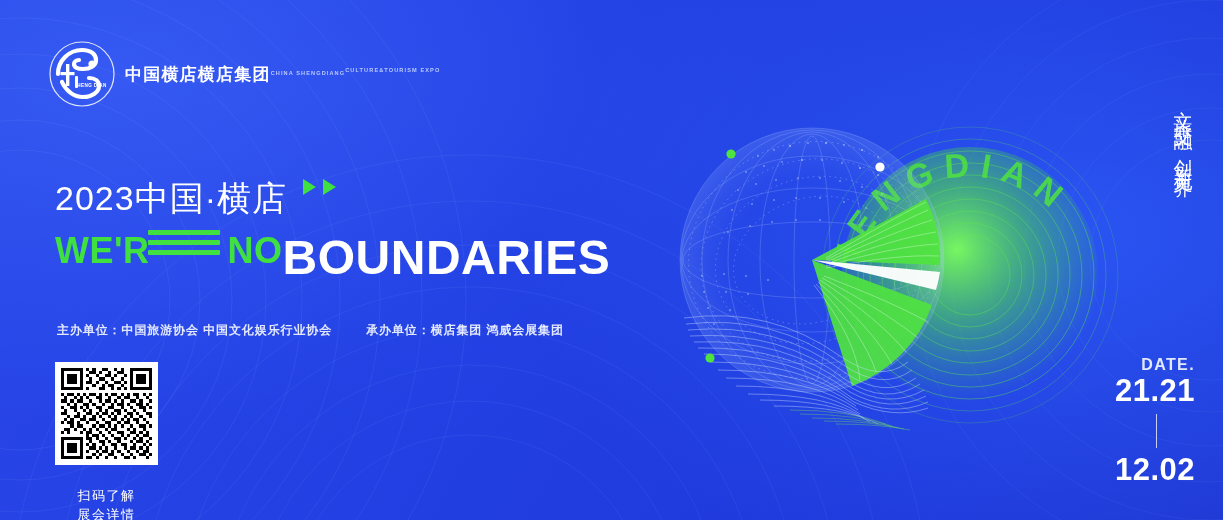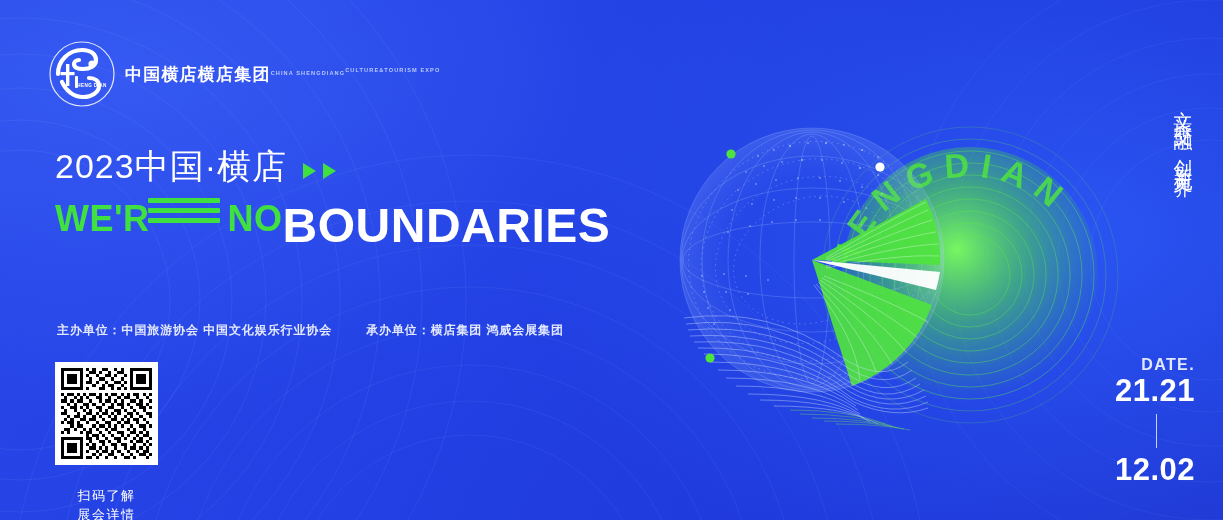--- a/index.html
+++ b/index.html
@@ -39,21 +39,21 @@
   }
   .logo-en1 { margin-top:4px; }
 
   .headline-wrap { position:absolute; left:55px; top:148px; }
 
   .title-year {
     display:flex; align-items:center; gap:16px;
   }
   .title-year .txt {
     color:#ffffff; font-size:34px; font-weight:400; letter-spacing:1px;
-    line-height:1.1; white-space:nowrap;
+    line-height:1.1; white-space:nowrap;margin-top:32px;
   }
   .tri-pair { display:flex; gap:7px; padding-top:8px; }
   .tri {
     width:0;height:0;
     border-top:8px solid transparent;
     border-bottom:8px solid transparent;
     border-left:13px solid #3fe03f;
   }
 
   .title-main {

